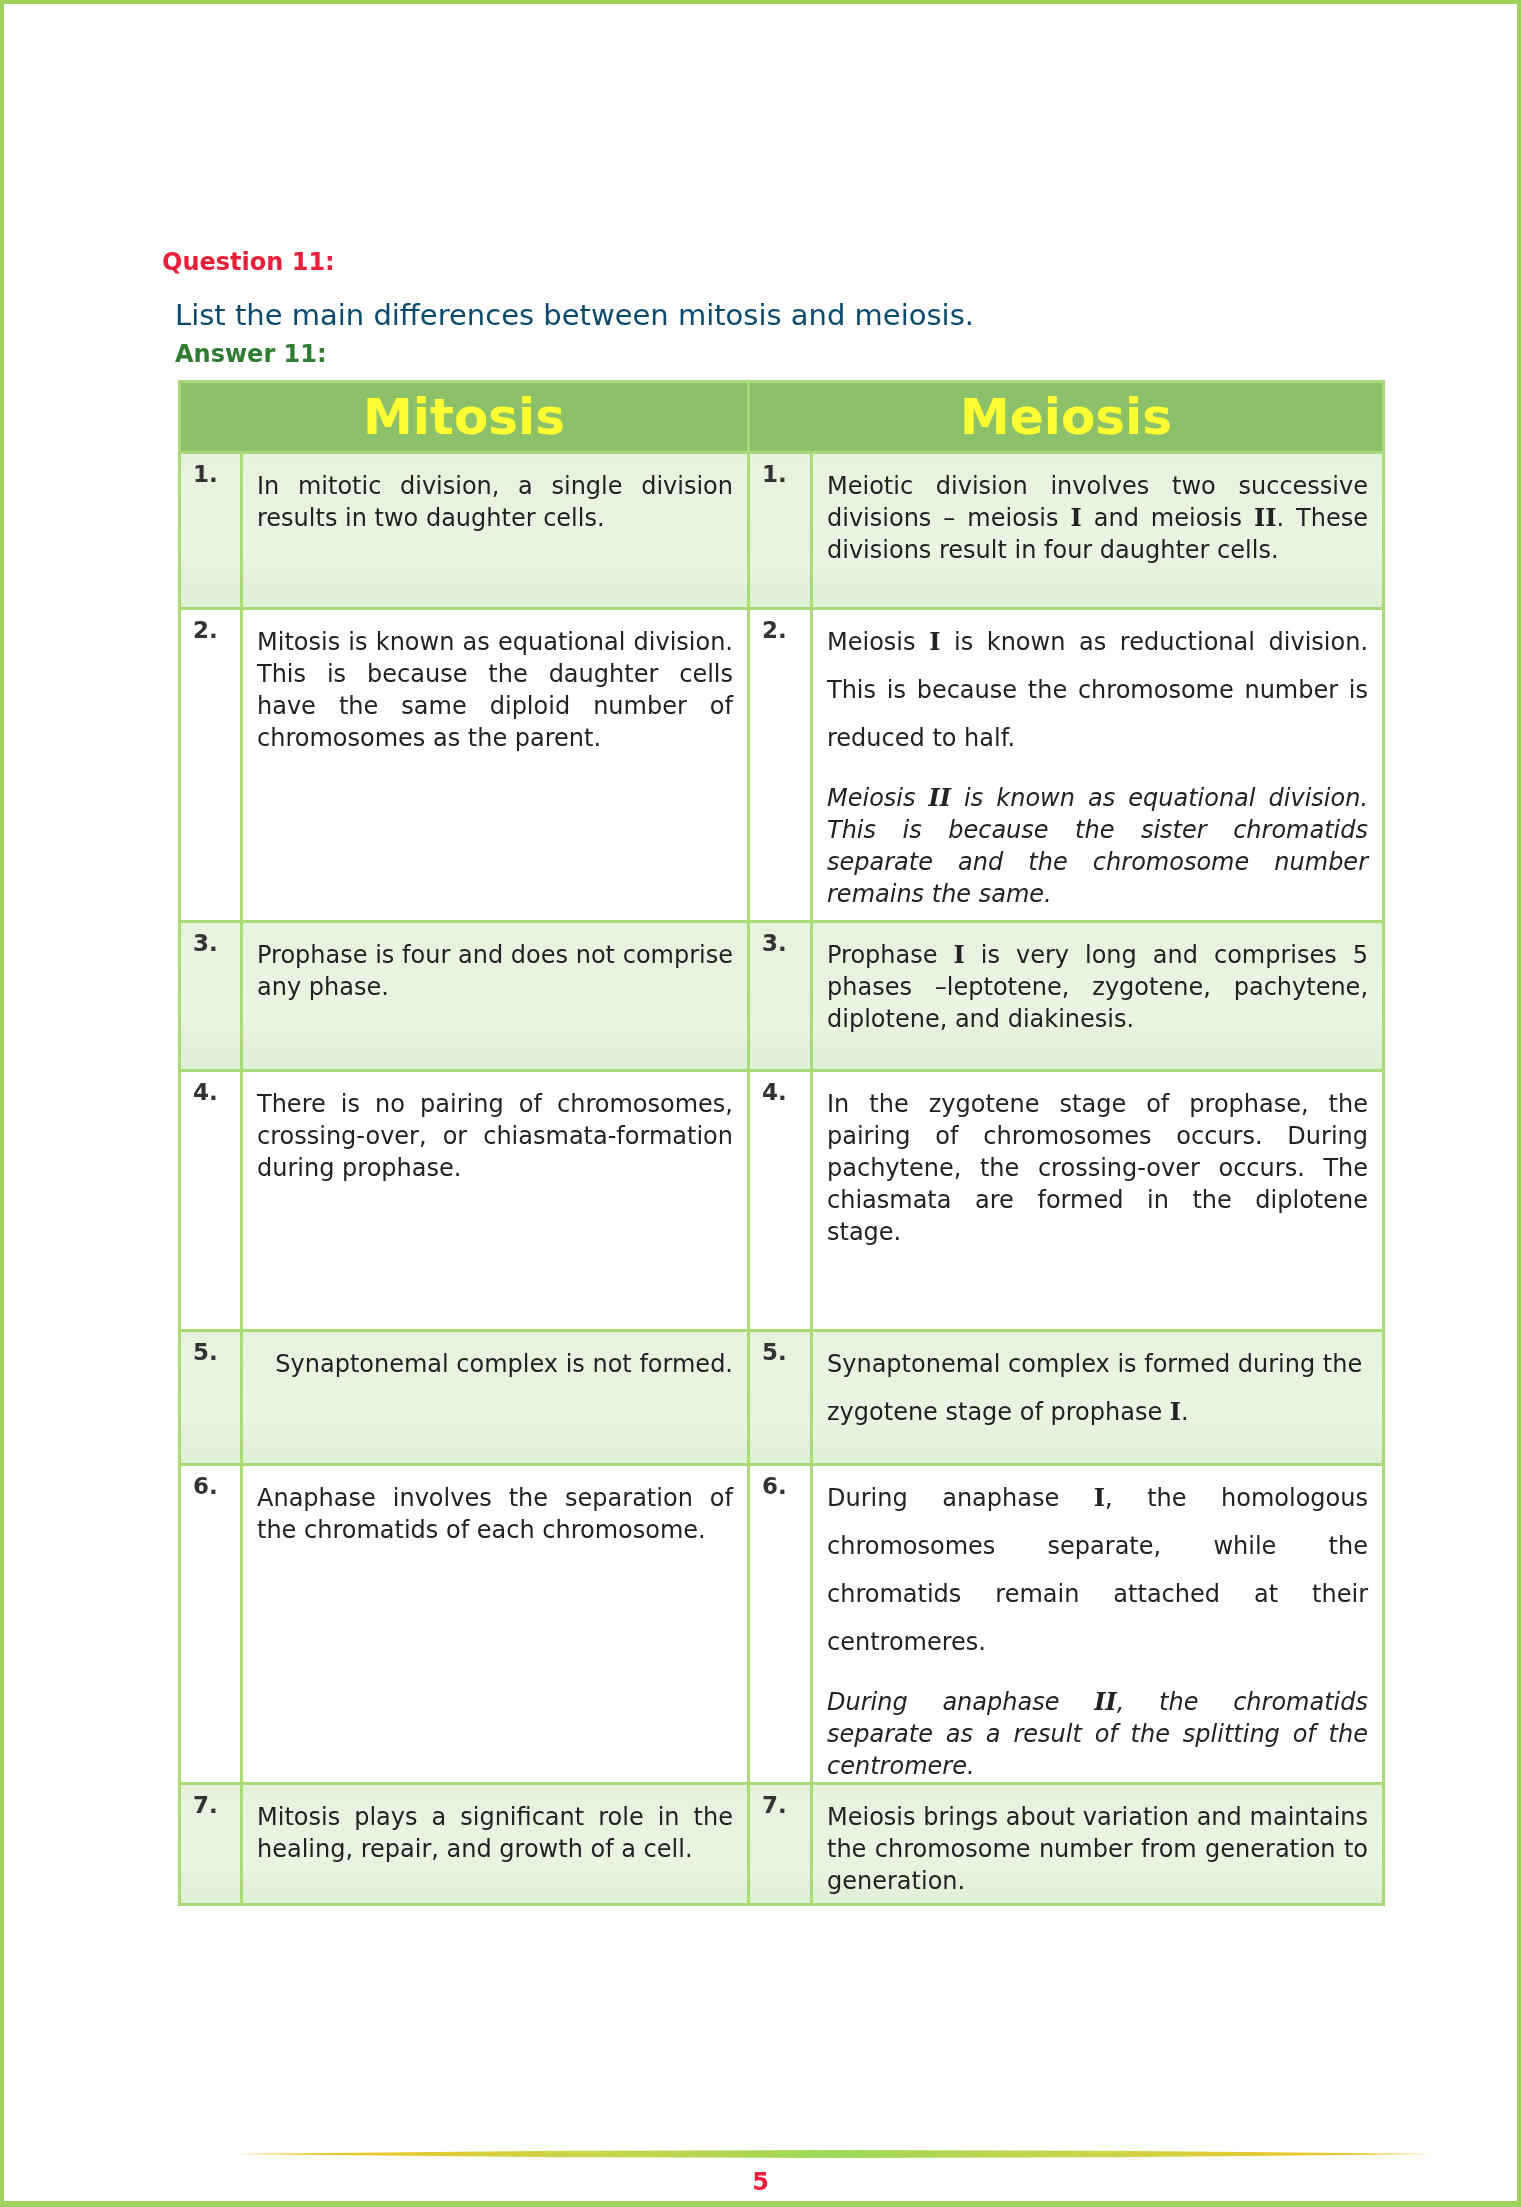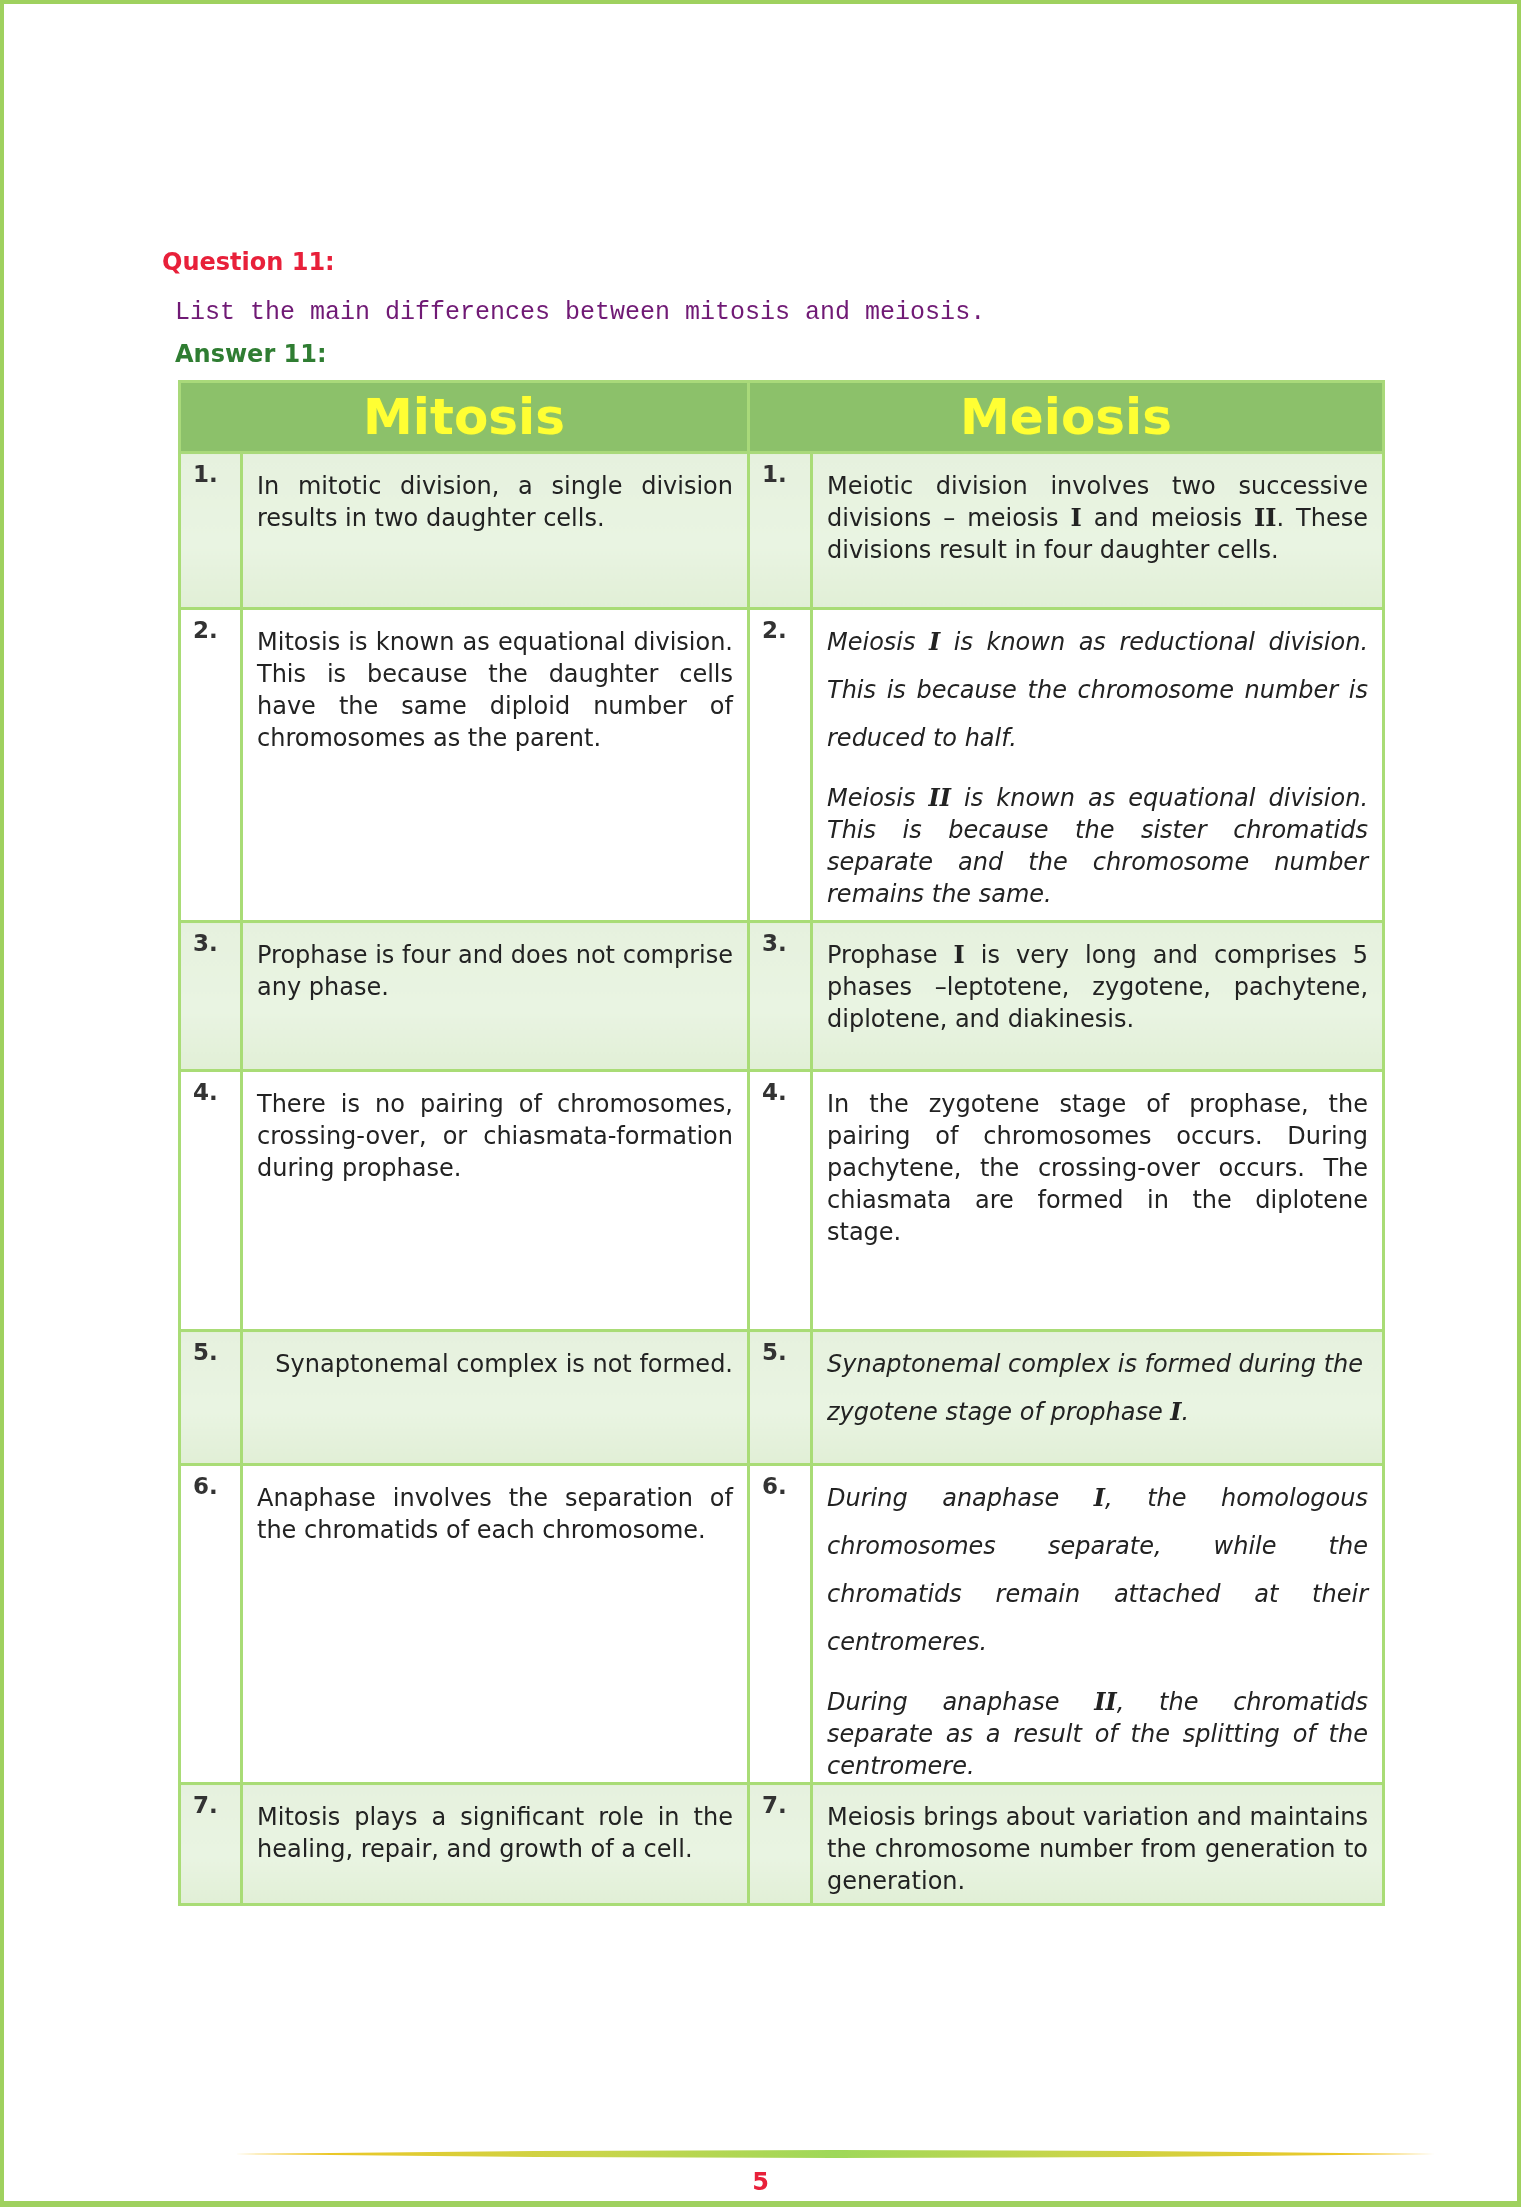--- a/index.html
+++ b/index.html
@@ -1,29 +1,29 @@
 <!DOCTYPE html>
 <html><head>
 <meta charset="utf-8">
 <style>
   html, body { margin: 0; padding: 0; background: #ffffff; }
   body { width: 1521px; height: 2207px; position: relative; overflow: hidden; font-family: "DejaVu Sans", sans-serif; color: #222; }
   .page-border { position: absolute; left: 0; top: 0; width: 1521px; height: 2207px; box-sizing: border-box; border: 4px solid #9fd15f; }
   .q-title { position: absolute; left: 162px; top: 248px; font-size: 24px; font-weight: bold; color: #e8203a; }
-  .q-body { position: absolute; left: 175px; top: 298px; font-size: 25px; color: #701a75; font-family: Liberation Mono, monospace; }
+  .q-body { position: absolute; left: 175px; top: 298px; font-size: 29px; color: #0c4a6e; }
   .a-title { position: absolute; left: 175px; top: 340px; font-size: 24px; font-weight: bold; color: #2f7d32; }
 
   table.cmp { position: absolute; left: 178px; top: 380px; width: 1204px; border-collapse: collapse; table-layout: fixed; }
   table.cmp th { background: #8cc16a; height: 68px; font-size: 50px; font-weight: bold; color: #ffff33; text-align: center; border: 3px solid #a9d97a; text-shadow: 0 0 2px #9bc85f; padding: 0; }
   table.cmp td { border: 3px solid #a9dc76; vertical-align: top; font-size: 24px; line-height: 32px; padding: 16px 14px 0 14px; }
   table.cmp td.num { font-weight: bold; font-size: 23px; padding: 4px 0 0 12px; color: #333; }
   table.cmp td.txt { text-align: justify; }
   tr.odd td { background: linear-gradient(180deg, #e6f1de 0%, #e9f4e2 60%, #e1efd6 100%); }
   tr.even td { background: #ffffff; }
-  .spaced { line-height: 48px; font-style: italic; }
+  .spaced { line-height: 48px; }
   .para2 { margin-top: 20px; font-style: italic; }
   b.rn { font-family: "DejaVu Serif", serif; font-weight: bold; }
 
   .footer-line { position: absolute; left: 235px; top: 2150px; width: 1200px; height: 8px; }
   .page-num { position: absolute; left: 0; width: 1521px; top: 2168px; text-align: center; font-size: 24px; font-weight: bold; color: #e8203a; }
   .bottom-band { position: absolute; left: 0; top: 2201px; width: 1521px; height: 6px; background: #9fd15f; }
 </style>
 </head>
 <body>
 

